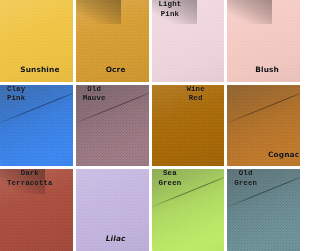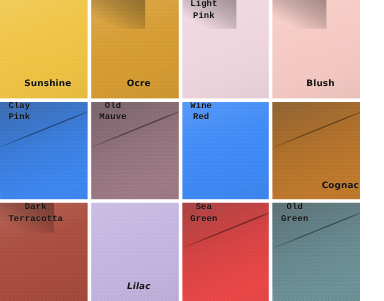--- a/index.html
+++ b/index.html
@@ -173,21 +173,21 @@
 Pink</div>
     </div>
     <div class="swatch multi" data-fold="true" data-corner="false" style="background: rgb(155, 118, 128);">
       <span class="grain"></span>
       <span class="sheen"></span>
       <span class="fold"></span>
       <span class="fold-edge"></span>
       <div class="label two-line" style="color: rgb(17, 17, 17);">Old
 Mauve</div>
     </div>
-    <div class="swatch multi" data-fold="false" data-corner="false" style="background: #3b82f6;">
+    <div class="swatch multi" data-fold="false" data-corner="false" style="background: #a16207; padding-left: 28px;">
       <span class="grain"></span>
       <span class="sheen"></span>
       <div class="label two-line" style="color: rgb(17, 17, 17);">Wine
 Red</div>
     </div>
     <div class="swatch" data-fold="true" data-corner="false" style="background: rgb(193, 117, 43); padding-left: 33px;">
       <span class="grain"></span>
       <span class="sheen"></span>
       <span class="fold"></span>
       <span class="fold-edge"></span>
@@ -198,21 +198,21 @@
       <span class="sheen"></span>
       <span class="corner"></span>
       <div class="label two-line" style="color: rgb(17, 17, 17);">Dark
 Terracotta</div>
     </div>
     <div class="swatch" data-fold="false" data-corner="false" style="background: rgb(192, 176, 222); font-style: italic;">
       <span class="grain"></span>
       <span class="sheen"></span>
       <div class="label" style="color: rgb(17, 17, 17);">Lilac</div>
     </div>
-    <div class="swatch multi" data-fold="true" data-corner="false" style="background: #ef4444;">
+    <div class="swatch multi" data-fold="true" data-corner="false" style="background: #bef264;">
       <span class="grain"></span>
       <span class="sheen"></span>
       <span class="fold"></span>
       <span class="fold-edge"></span>
       <div class="label two-line" style="color: rgb(17, 17, 17);">Sea
 Green</div>
     </div>
     <div class="swatch multi" data-fold="true" data-corner="false" style="background: rgb(106, 142, 150);">
       <span class="grain"></span>
       <span class="sheen"></span>

